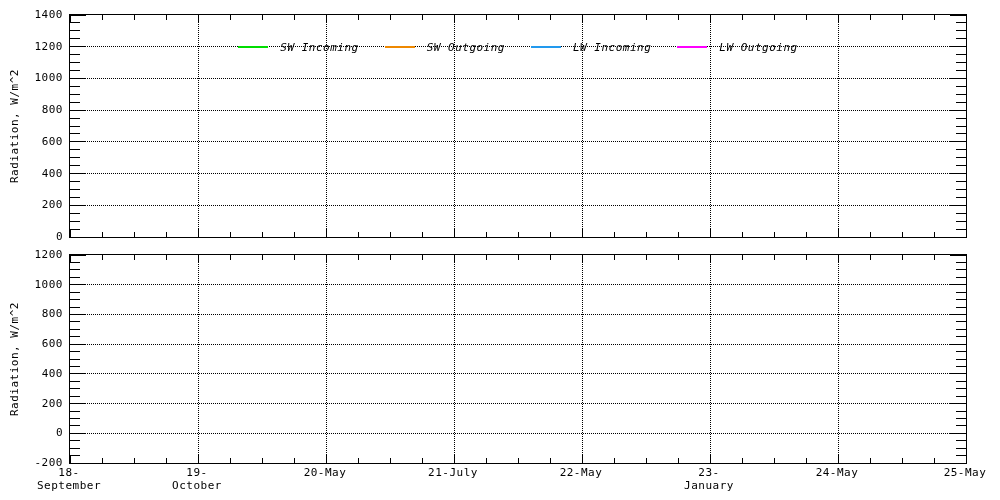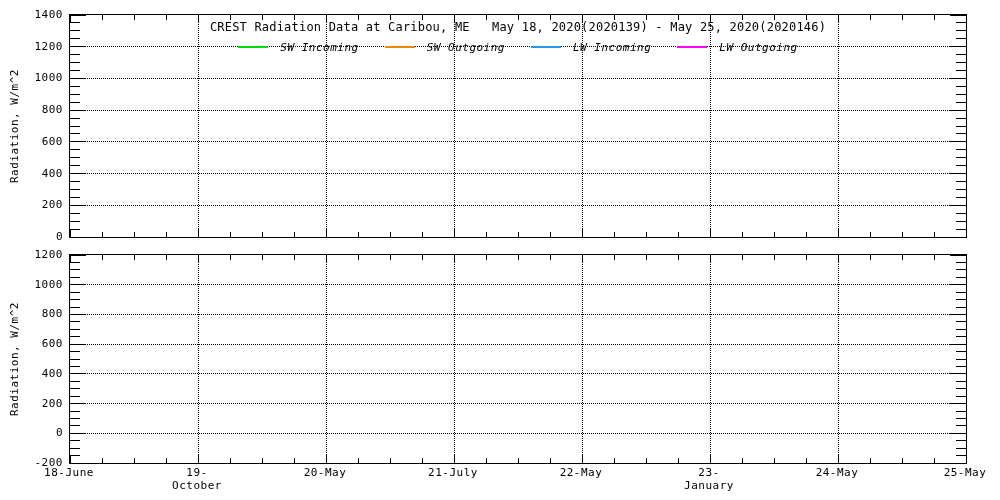--- a/index.html
+++ b/index.html
@@ -30,21 +30,20 @@
   #x-axis-title{position:absolute;left:69px;top:481px;width:898px;text-align:center;font-size:11px;letter-spacing:.5px;}
   .legend{position:absolute;left:0;width:100%;display:flex;justify-content:center;column-gap:26px;align-items:center;height:14px;}
   .legend-item{display:flex;align-items:center;gap:12px;}
   .legend-line{width:30px;height:2px;display:inline-block;}
   .legend-label{font-size:11px;letter-spacing:.5px;white-space:pre;}
 </style>
 </head>
 <body>
 
 <div id="figure">
-  <div id="chart-title">CREST Radiation Data at Caribou, ME   May 18, 2020(2020139) - May 25, 2020(2020146)</div>
   <div class="panel" id="panel-0">
       <div class="hgrid" style="top: 189.786px;"></div>
       <div class="hgrid" style="top: 158.071px;"></div>
       <div class="hgrid" style="top: 126.357px;"></div>
       <div class="hgrid" style="top: 94.6429px;"></div>
       <div class="hgrid" style="top: 62.9286px;"></div>
       <div class="hgrid" style="top: 31.2143px;"></div>
       <div class="vgrid" style="left: 127.5px;"></div>
       <div class="vgrid" style="left: 255.5px;"></div>
       <div class="vgrid" style="left: 383.5px;"></div>
@@ -327,21 +326,21 @@
     <div class="ylab" style="left: 23px; top: 39.7143px;">1200</div>
     <div class="ylab" style="left: 23px; top: 8px;">1400</div>
     <div class="ylab" style="left: 23px; top: 456px;">-200</div>
     <div class="ylab" style="left: 23px; top: 426.286px;">0</div>
     <div class="ylab" style="left: 23px; top: 396.571px;">200</div>
     <div class="ylab" style="left: 23px; top: 366.857px;">400</div>
     <div class="ylab" style="left: 23px; top: 337.143px;">600</div>
     <div class="ylab" style="left: 23px; top: 307.429px;">800</div>
     <div class="ylab" style="left: 23px; top: 277.714px;">1000</div>
     <div class="ylab" style="left: 23px; top: 248px;">1200</div>
-    <div class="xlab" style="left: 36px; top: 466px;">18-June</div>
+    <div class="xlab" style="left: 36px; top: 466px;">18-September</div>
     <div class="xlab" style="left: 164px; top: 466px;">19-October</div>
     <div class="xlab" style="left: 292px; top: 466px;">20-May</div>
     <div class="xlab" style="left: 420px; top: 466px;">21-July</div>
     <div class="xlab" style="left: 548px; top: 466px;">22-May</div>
     <div class="xlab" style="left: 676px; top: 466px;">23-January</div>
     <div class="xlab" style="left: 804px; top: 466px;">24-May</div>
     <div class="xlab" style="left: 932px; top: 466px; text-align: center;">25-May</div>
   </div>
 
 </body></html>

